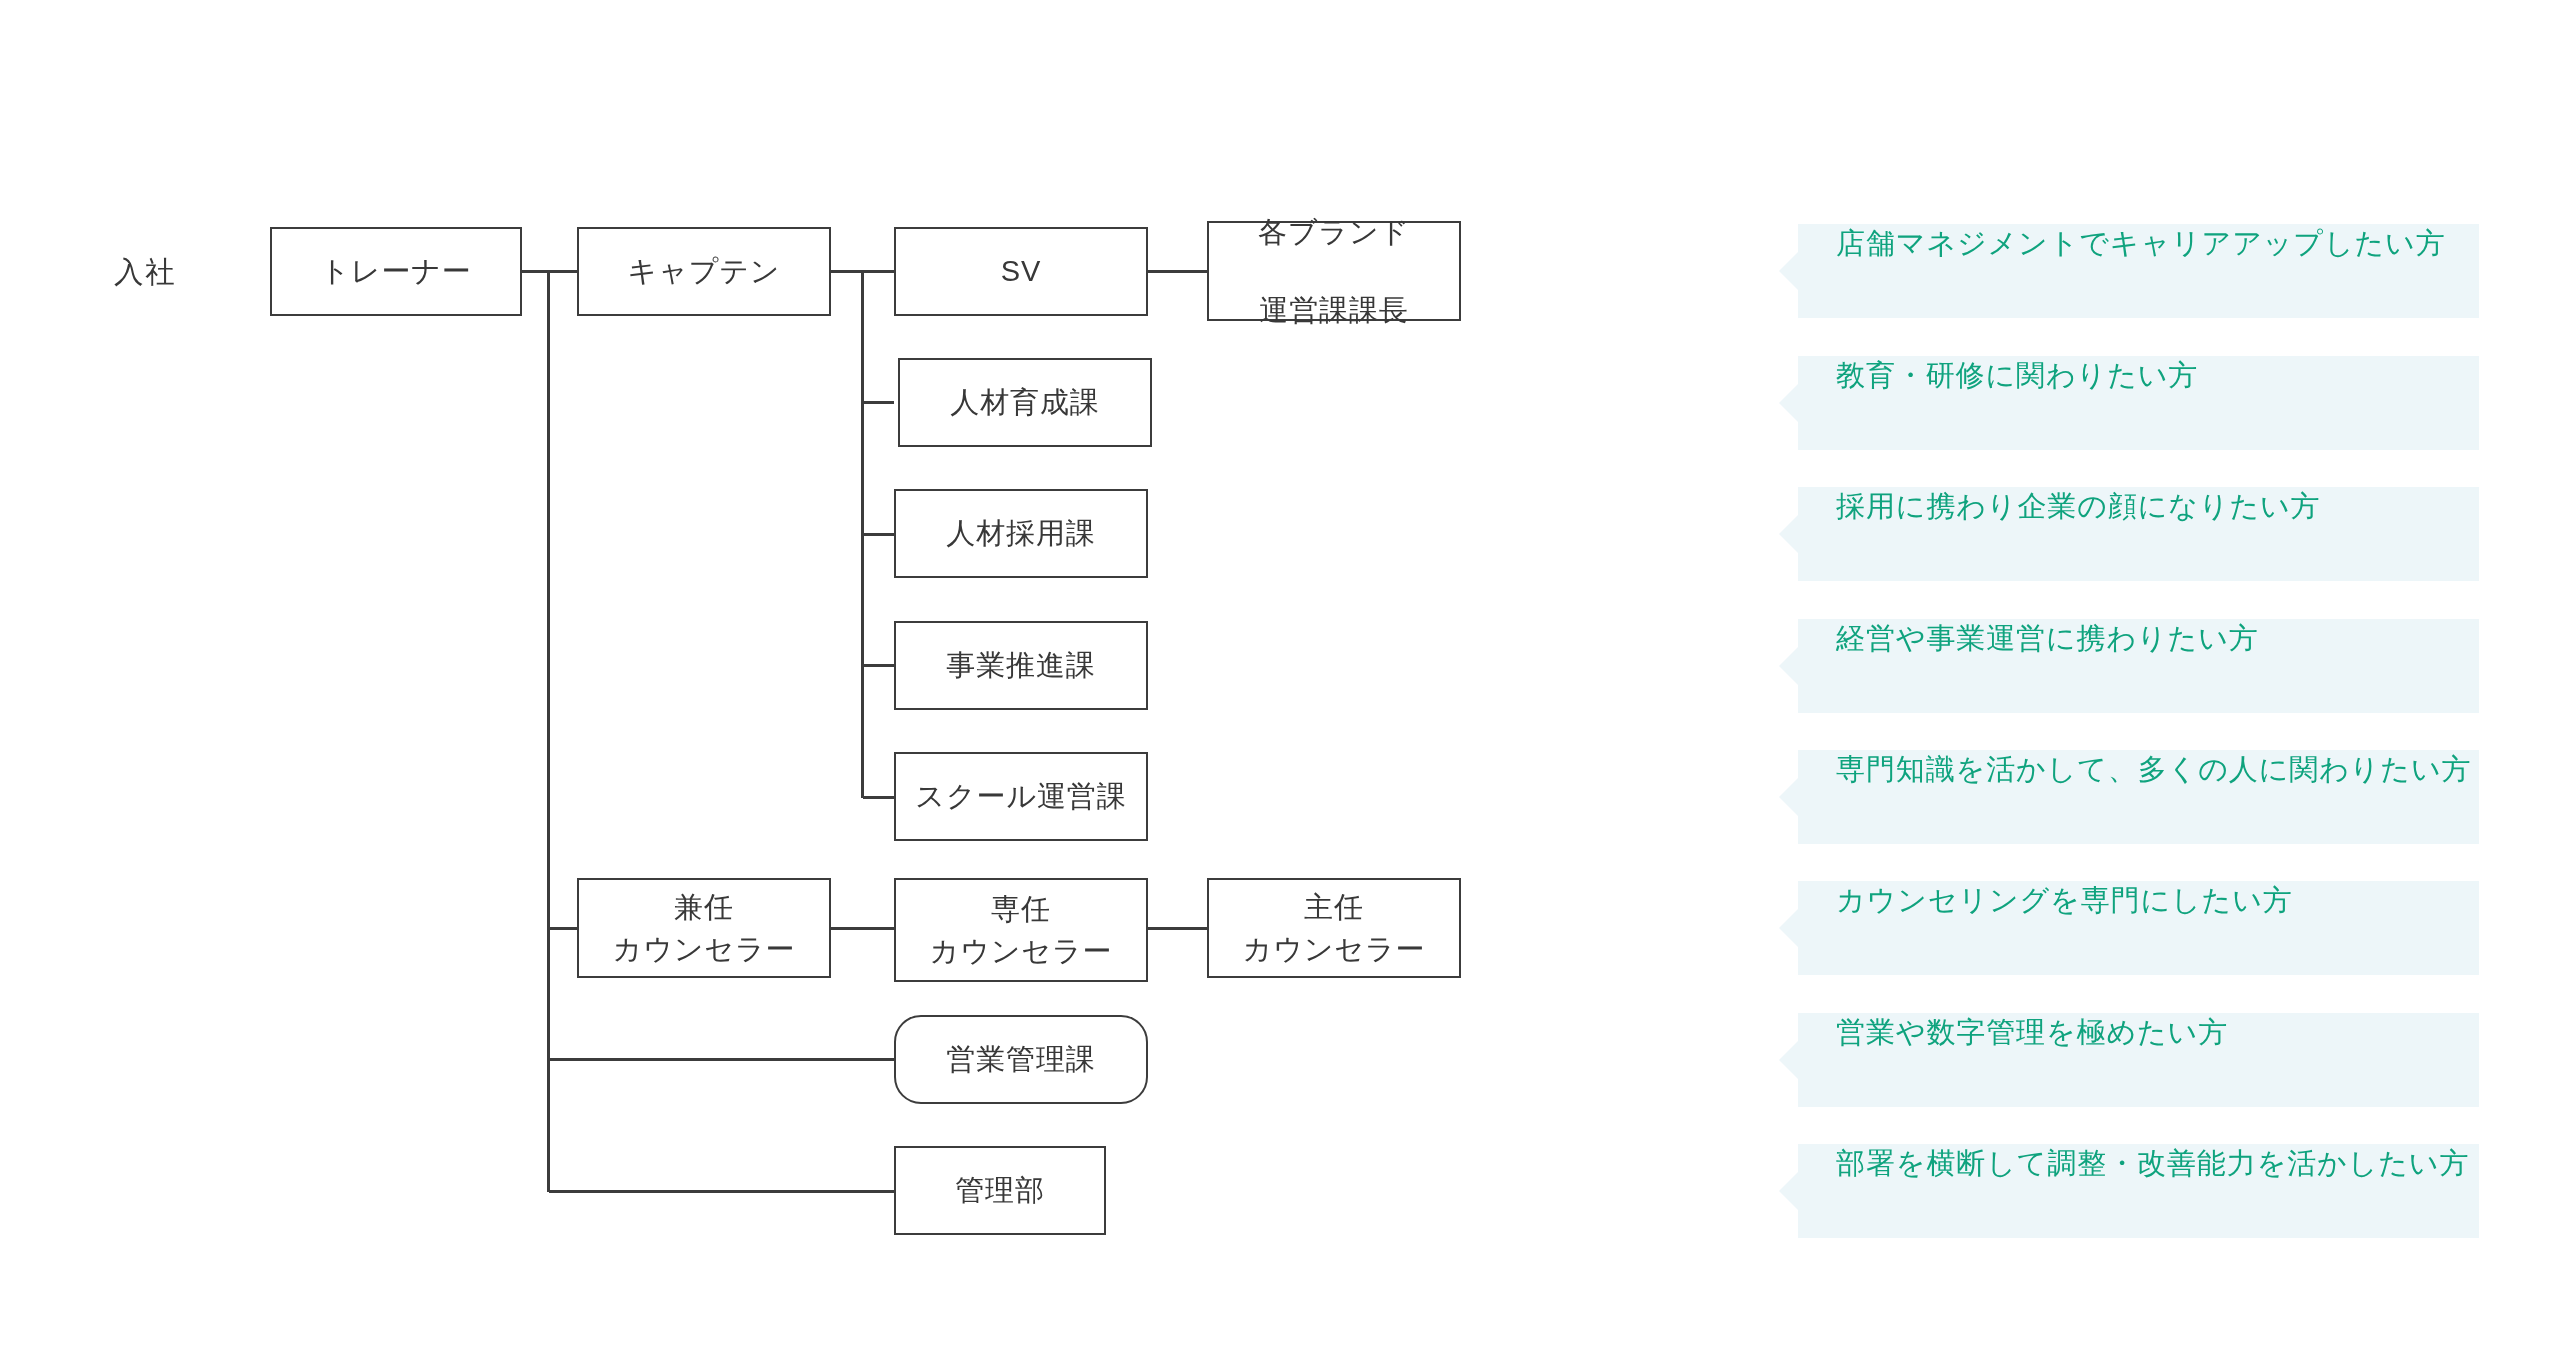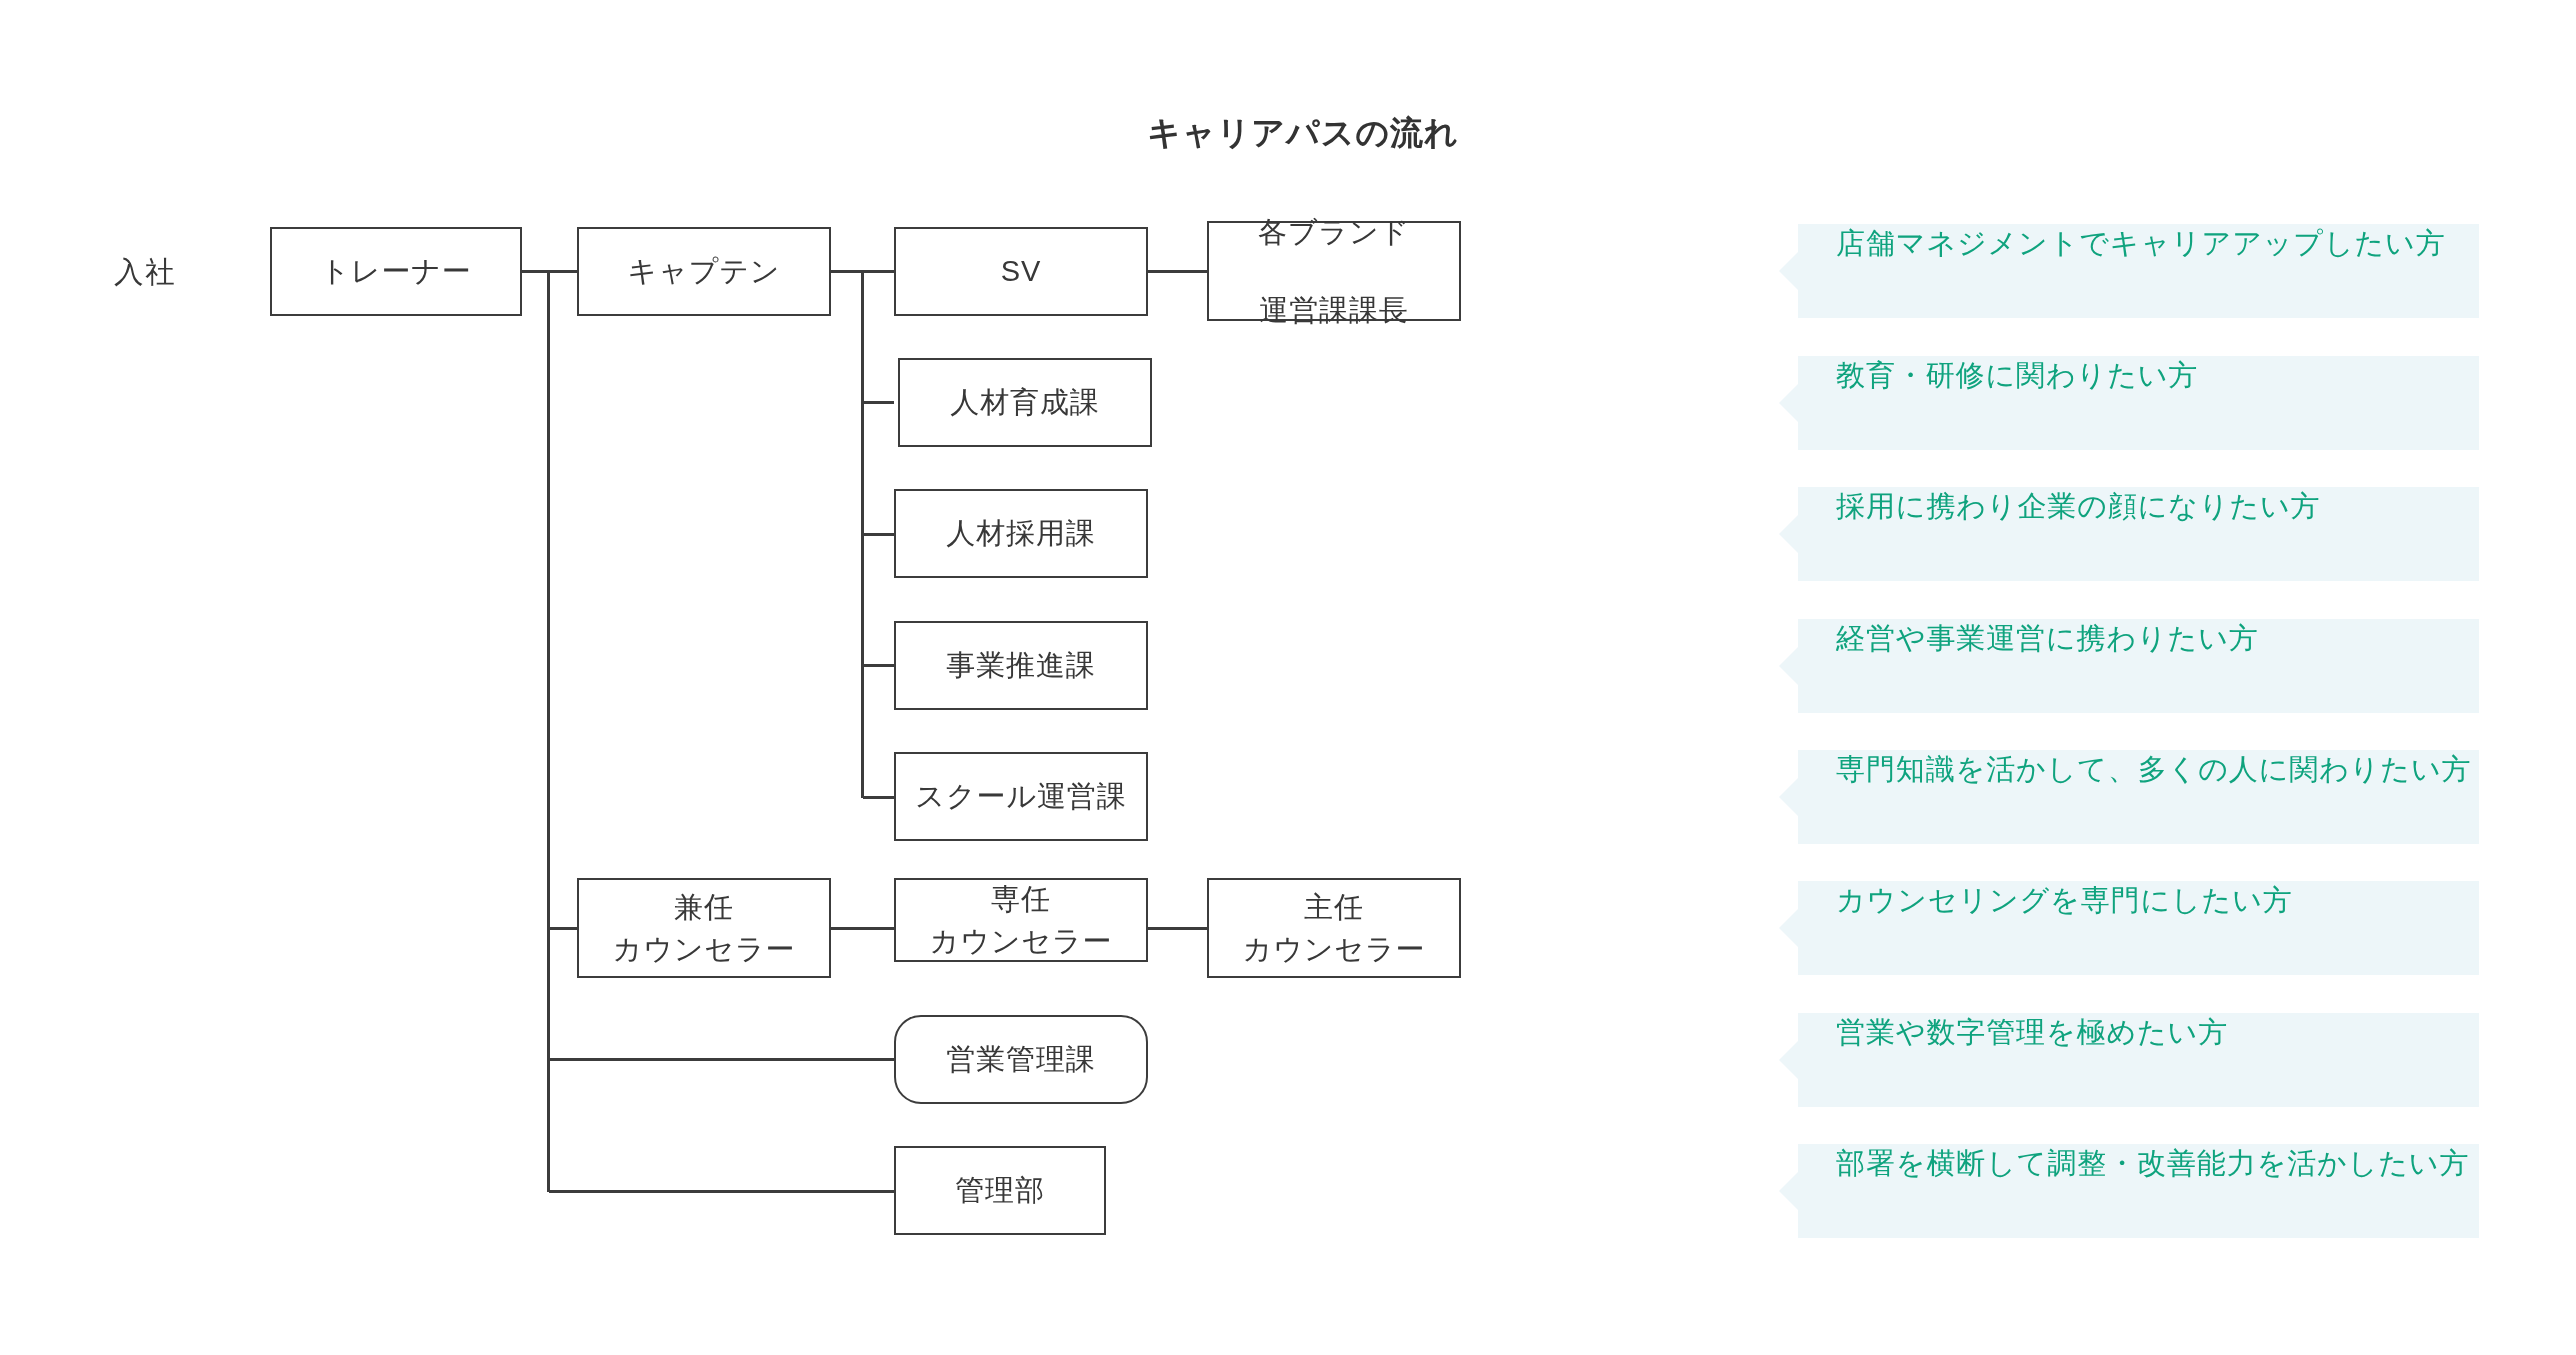--- a/index.html
+++ b/index.html
@@ -88,21 +88,20 @@
     width:0;height:0;
     border-style:solid;
     border-width:19px 19px 19px 0;
     border-color:transparent var(--callout-bg) transparent transparent;
   }
 </style>
 </head>
 <body>
 
 <div class="canvas">
-  <div class="page-title">キャリアパスの流れ</div>
   <div class="entry-label">入社</div>
   <div id="connectors">
       <div class="connector" style="left: 522px; width: 55px; top: 270px; height: 2.7px;"></div>
       <div class="connector" style="left: 831px; width: 63px; top: 270px; height: 2.7px;"></div>
       <div class="connector" style="left: 1148px; width: 59px; top: 270px; height: 2.7px;"></div>
       <div class="connector" style="left: 863px; width: 31px; top: 401px; height: 2.7px;"></div>
       <div class="connector" style="left: 863px; width: 31px; top: 533px; height: 2.7px;"></div>
       <div class="connector" style="left: 863px; width: 31px; top: 664px; height: 2.7px;"></div>
       <div class="connector" style="left: 863px; width: 31px; top: 796px; height: 2.7px;"></div>
       <div class="connector" style="left: 549px; width: 29px; top: 927px; height: 2.7px;"></div>
@@ -136,21 +135,21 @@
       <div class="org-box" style="left: 894px; width: 254px; top: 621px; height: 89px;">
         <span class="box-line">事業推進課</span>
       </div>
       <div class="org-box" style="left: 894px; width: 254px; top: 752px; height: 89px;">
         <span class="box-line">スクール運営課</span>
       </div>
       <div class="org-box" style="left: 577px; width: 254px; top: 878px; height: 100px;">
         <span class="box-line">兼任</span>
         <span class="box-line">カウンセラー</span>
       </div>
-      <div class="org-box" style="left: 894px; width: 254px; top: 878px; height: 84px;">
+      <div class="org-box" style="left: 894px; width: 254px; top: 878px; height: 104px;">
         <span class="box-line">専任</span>
         <span class="box-line">カウンセラー</span>
       </div>
       <div class="org-box" style="left: 1207px; width: 254px; top: 878px; height: 100px;">
         <span class="box-line">主任</span>
         <span class="box-line">カウンセラー</span>
       </div>
       <div class="org-box" style="left: 894px; width: 254px; top: 1015px; height: 89px; border-radius: 27px;">
         <span class="box-line">営業管理課</span>
       </div>

